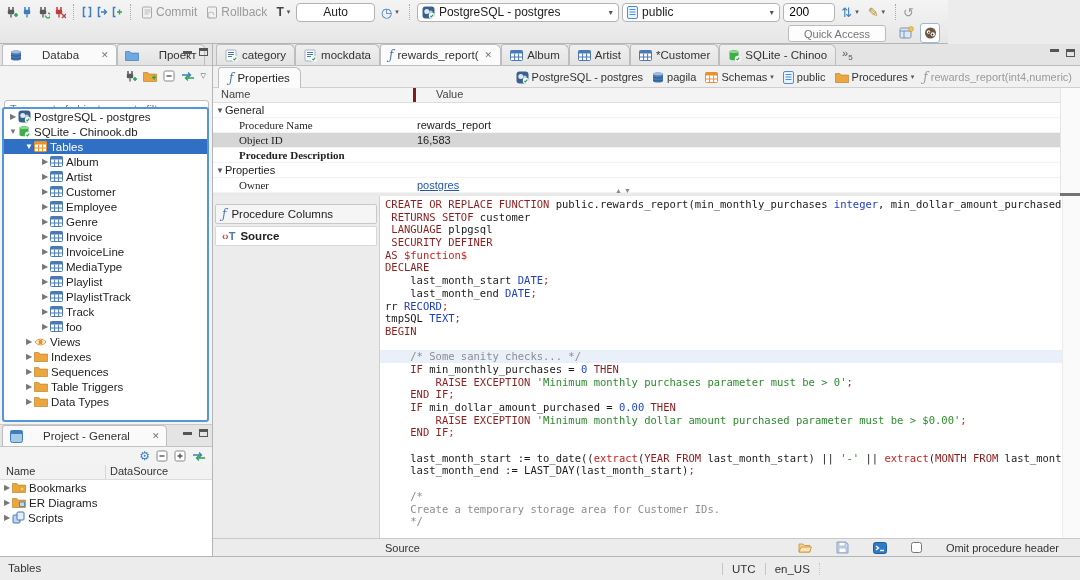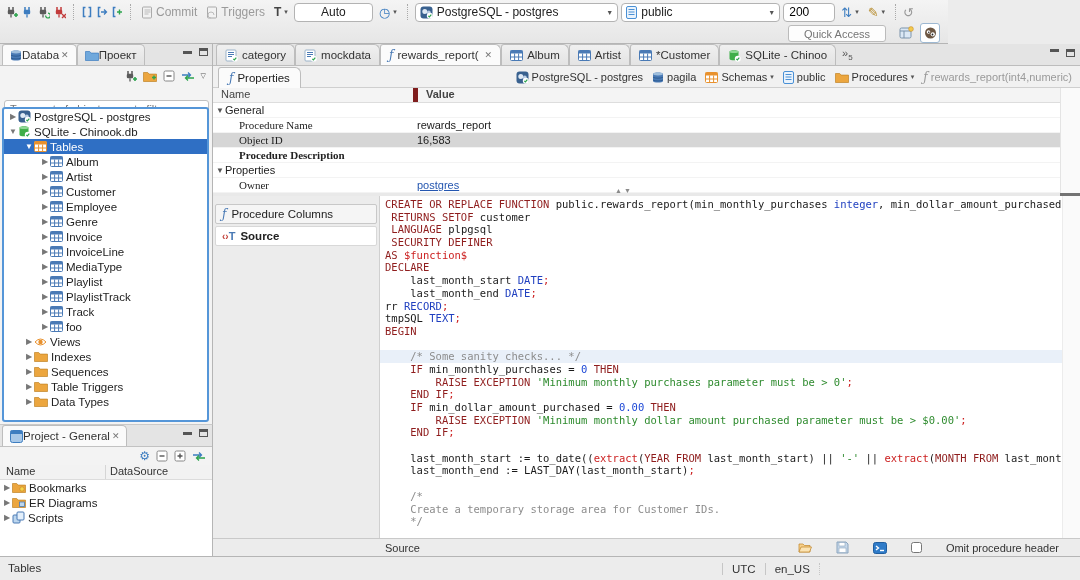--- a/index.html
+++ b/index.html
@@ -28,21 +28,21 @@
                 font-family:"Liberation Sans",sans-serif; }
   #qa-wrap { position:absolute; right:62px; top:25px; display:flex; align-items:center; }
   #quick-access { width:98px; height:17px; border:1px solid #bbb; border-radius:3px; background:#fdfdfd;
                   font-size:11px; color:#999; text-align:center; font-family:"Liberation Sans",sans-serif; }
   #persp { position:absolute; right:8px; top:23px; display:flex; gap:4px; align-items:center; }
   .persp-btn { width:20px; height:20px; display:flex; align-items:center; justify-content:center; border-radius:3px; }
   .persp-btn.active { background:#fff; border:1px solid #9db8d2; }
 
   
   .panel-tabbar { height:22px; display:flex; align-items:flex-end; background:#e4e4e4; border-bottom:1px solid #c2c2c2; position:relative; }
-  .ptab { display:inline-flex; align-items:center; gap:0; height:21px; padding:0 7px; font-size:11.5px; color:#333;
+  .ptab { display:inline-flex; align-items:center; gap:20px; height:21px; padding:0 7px; font-size:11.5px; color:#333;
           border:1px solid #bdbdbd; border-bottom:none; border-radius:3px 5px 0 0; background:linear-gradient(#f0f0f0,#e2e2e2); }
   .ptab.active { background:#fafafa; font-weight:normal; }
   .closex { font-size:9px; color:#777; margin-left:2px; }
   .winbtns { position:absolute; right:4px; top:4px; display:flex; gap:7px; align-items:center; }
   .min-ic { display:inline-block; width:9px; height:3px; border-top:3px solid #555; }
   .max-ic { display:inline-block; width:9px; height:8px; border:1px solid #555; border-top-width:3px; }
 
   #nav-panel { position:absolute; left:0; top:44px; width:213px; height:380px; background:#f3f3f3; border-right:1px solid #b5b5b5; }
   #nav-toolbar { height:20px; display:flex; justify-content:flex-end; align-items:center; gap:6px; padding-right:6px; }
   #nav-filter { display:block; width:205px; margin:14px 4px 2px; height:17px; border:1px solid #c0c0c0; border-radius:3px;
@@ -78,21 +78,21 @@
   #props-tab { position:absolute; left:5px; top:1px; height:21px; display:inline-flex; align-items:center; gap:4px; padding:0 10px;
                background:#fbfbfb; border:1px solid #bdbdbd; border-bottom:none; border-radius:3px 6px 0 0; font-size:11.5px; }
   #breadcrumb { position:absolute; right:8px; top:0; height:22px; display:flex; align-items:center; gap:9px; font-size:11px; color:#333; }
   .bc-item { display:inline-flex; align-items:center; gap:3px; white-space:nowrap; }
   .bc-item.muted { color:#9a9a9a; }
 
   #props-grid { position:absolute; left:0; top:44px; width:847px; height:105px; background:#fff; font-size:11px; }
   #props-scroll { position:absolute; left:847px; top:44px; width:20px; height:105px; background:#fafafa; border-left:1px solid #e4e4e4; }
   #props-head { height:15px; display:flex; background:#f4f4f4; border-bottom:1px solid #ddd; color:#444; }
   #props-head .c1 { width:200px; padding-left:8px; }
-  #props-head .c2 { padding-left:8px; border-left:5px solid #7f1d1d;font-weight:bold; }
+  #props-head .c2 { padding-left:20px; border-left:3px solid #7f1d1d; }
   .prow { display:flex; height:15px; align-items:center; border-bottom:1px solid #f3f3f3; }
   .prow.sel { background:#d6d6d6; }
   .prow .c1 { width:200px; display:flex; align-items:center; }
   .prow .c2 { flex:1; padding-left:4px; }
   .prow .garrow { font-size:8px; color:#555; width:10px; text-align:center; margin-left:2px; }
   .prow.child .c1 { padding-left:26px;font-family:Liberation Serif, serif; }
   .prow.bold { font-weight:bold; }
   .linkval { color:#2456b0; text-decoration:underline; }
 
   #sash { position:absolute; left:0; top:149px; width:847px; height:3px; background:#e9e9e9; }
@@ -195,21 +195,21 @@
           </span>
         <span>Commit</span>
       </span>
       <span class="tbtn">
         <span class="ic">
             <svg width="12" height="13" viewBox="0 0 12 13">
               <rect x="1.5" y="1" width="9" height="11" rx="1" fill="#f2f2f2" stroke="#aaa"></rect>
               <path d="M8 9a3 3 0 1 0-3 3" stroke="#bbb" fill="none"></path>
             </svg>
           </span>
-        <span>Triggers</span>
+        <span>Rollback</span>
       </span>
       <span class="tbtn" style="color:#444">
         <b style="font-size:12px">T</b>
           <span class="dd">▾</span>
       </span>
       <div class="combo" id="auto-combo">
         <span>Auto</span>
       </div>
       <span class="tbtn" style="color:#3d7dc0">
         <span class="glyph">◷</span>

